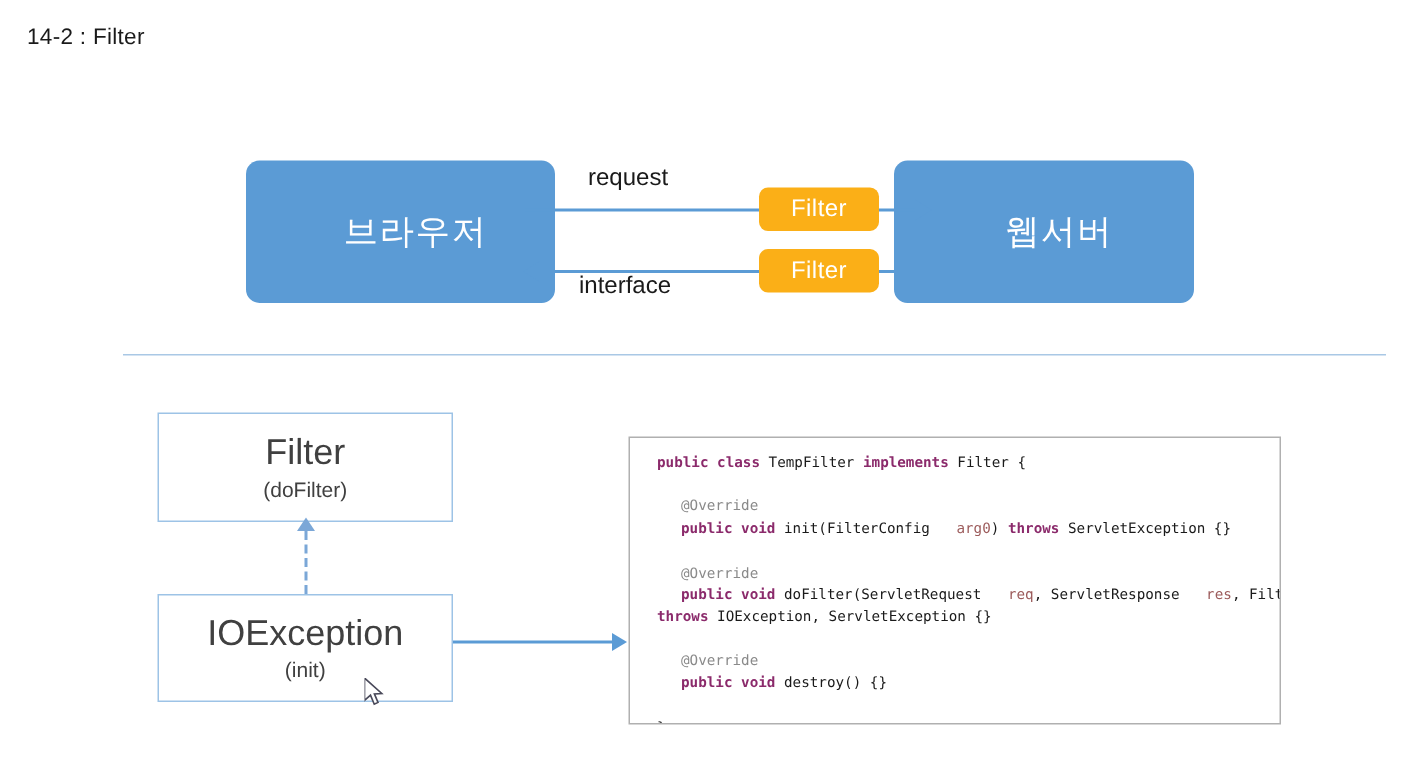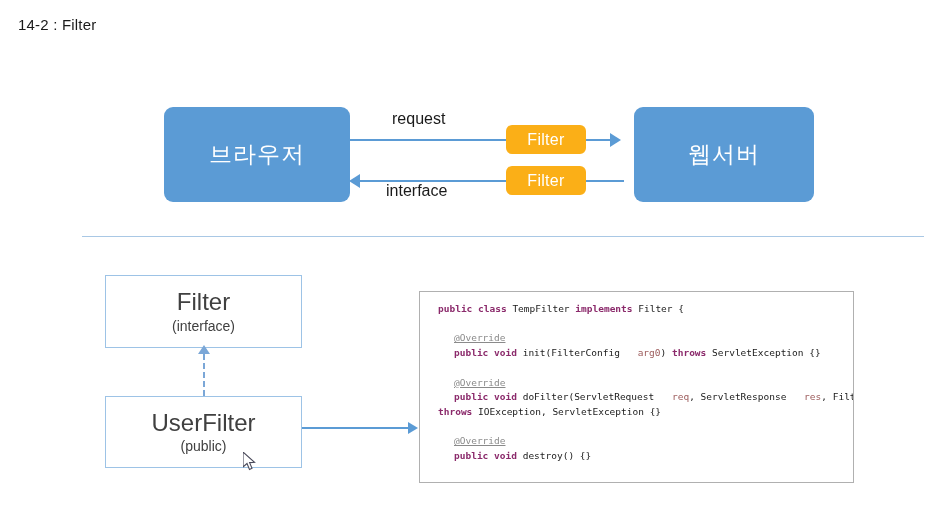--- a/index.html
+++ b/index.html
@@ -32,29 +32,30 @@
   .node-box {
     position: absolute;
     background: #5B9BD5;
     border-radius: 9px;
     color: #ffffff;
     display: flex;
     align-items: center;
     justify-content: center;
     font-size: 23px;
     letter-spacing: 1px;
+    padding-left: 20px;
   }
   #browser-box {
     left: 164px;
     top: 107px;
     width: 186px;
     height: 95px;
   }
   #webserver-box {
-    left: 634px;
+    left: 596px;
     top: 107px;
     width: 180px;
     height: 95px;
   }
 
   .filter-chip {
     position: absolute;
     background: #FBAF17;
     border-radius: 6px;
     color: #ffffff;
@@ -204,21 +205,21 @@
     box-sizing: border-box;
     padding: 10px 0 0 18px;
     font-family: "DejaVu Sans Mono", monospace;
     font-size: 9.5px;
     line-height: 1.55;
     color: #1a1a1a;
     overflow: hidden;
     white-space: pre;
   }
   #code-block .kw   { color: #8B2A6B; font-weight: bold; }
-  #code-block .anno { color: #8A8A8A; text-decoration: underline; }
+  #code-block .anno { color: #8A8A8A; }
   #code-block .pv   { color: #9C5B5B; margin-left: 12px; }
   #code-block .pl   { color: #1a1a1a; }
   .code-line { min-height: 14px; }
   .code-indent { padding-left: 16px; }
 
   
   #mouse-cursor {
     position: absolute;
     left: 243px;
     top: 452px;
@@ -257,29 +258,29 @@
 </div>
 
 <div id="label-request" class="flow-label">request</div>
 
 <div id="label-response" class="flow-label">interface</div>
 
 <div id="divider"></div>
 
 <div id="uml-filter" class="uml-box">
   <div class="uml-title">Filter</div>
-  <div class="uml-sub">(interface)</div>
+  <div class="uml-sub">(doFilter)</div>
 </div>
 
 <div id="impl-line"></div>
 <div id="impl-arrowhead"></div>
 
 <div id="uml-userfilter" class="uml-box">
-  <div class="uml-title">UserFilter</div>
-  <div class="uml-sub">(public)</div>
+  <div class="uml-title">IOException</div>
+  <div class="uml-sub">(init)</div>
 </div>
 
 <div id="code-line"></div>
 <div id="code-arrowhead"></div>
 
 <div id="code-block"><div class="code-line"><span class="kw">public</span><span class="pl"> </span><span class="kw">class</span><span class="pl"> TempFilter </span><span class="kw">implements</span><span class="pl"> Filter {</span></div><div class="code-line">&nbsp;</div><div class="code-line code-indent"><span class="anno">@Override</span></div><div class="code-line code-indent"><span class="kw">public</span><span class="pl"> </span><span class="kw">void</span><span class="pl"> init(FilterConfig </span><span class="pv">arg0</span><span class="pl">) </span><span class="kw">throws</span><span class="pl"> ServletException {}</span></div><div class="code-line">&nbsp;</div><div class="code-line code-indent"><span class="anno">@Override</span></div><div class="code-line code-indent"><span class="kw">public</span><span class="pl"> </span><span class="kw">void</span><span class="pl"> doFilter(ServletRequest </span><span class="pv">req</span><span class="pl">, ServletResponse </span><span class="pv">res</span><span class="pl">, FilterChain </span><span class="pv">chain</span></div><div class="code-line"><span class="kw">throws</span><span class="pl"> IOException, ServletException {}</span></div><div class="code-line">&nbsp;</div><div class="code-line code-indent"><span class="anno">@Override</span></div><div class="code-line code-indent"><span class="kw">public</span><span class="pl"> </span><span class="kw">void</span><span class="pl"> destroy() {}</span></div><div class="code-line">&nbsp;</div><div class="code-line"><span class="pl">}</span></div></div>
 
 <svg id="mouse-cursor" viewBox="0 0 14 20">
   <polygon points="0,0 0,15 4,11.5 6.5,17.5 9,16.3 6.6,10.6 11.5,10.3" fill="#ffffff" stroke="#4a4a5a" stroke-width="1.1"></polygon>
 </svg>

